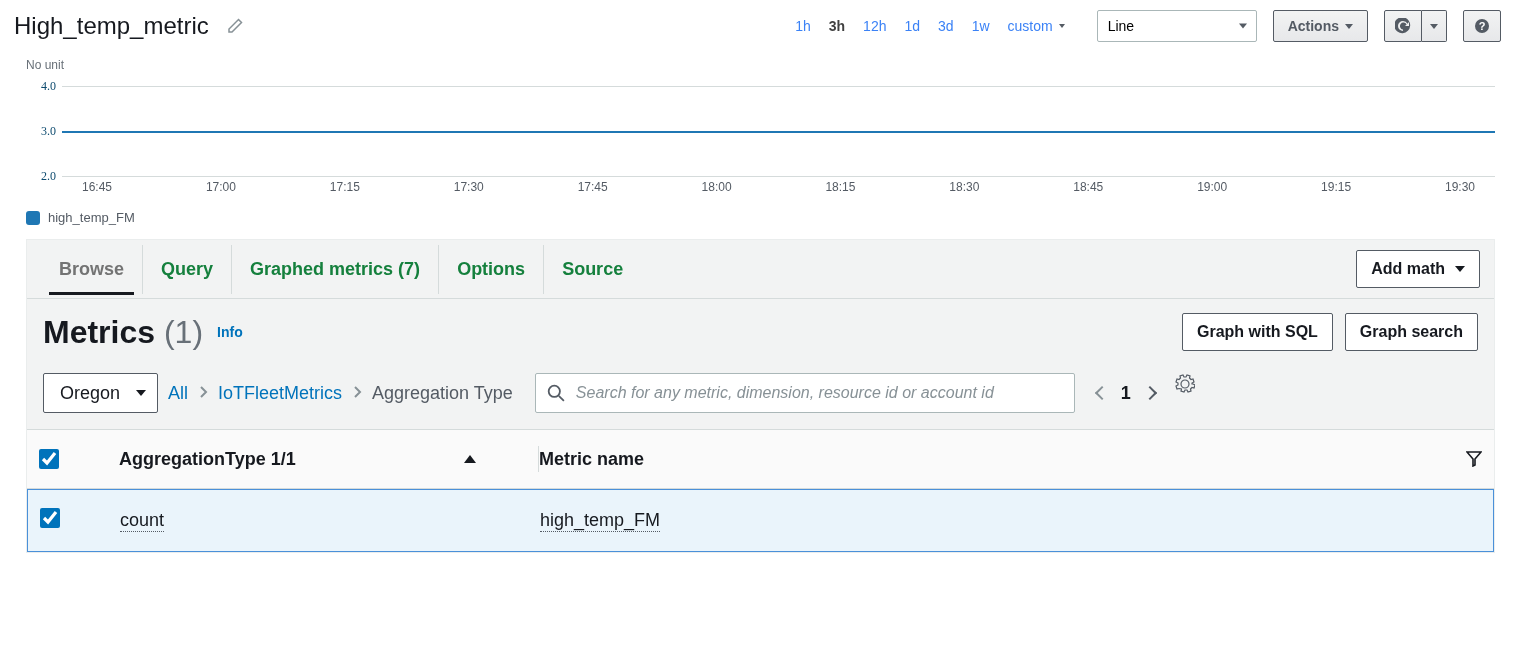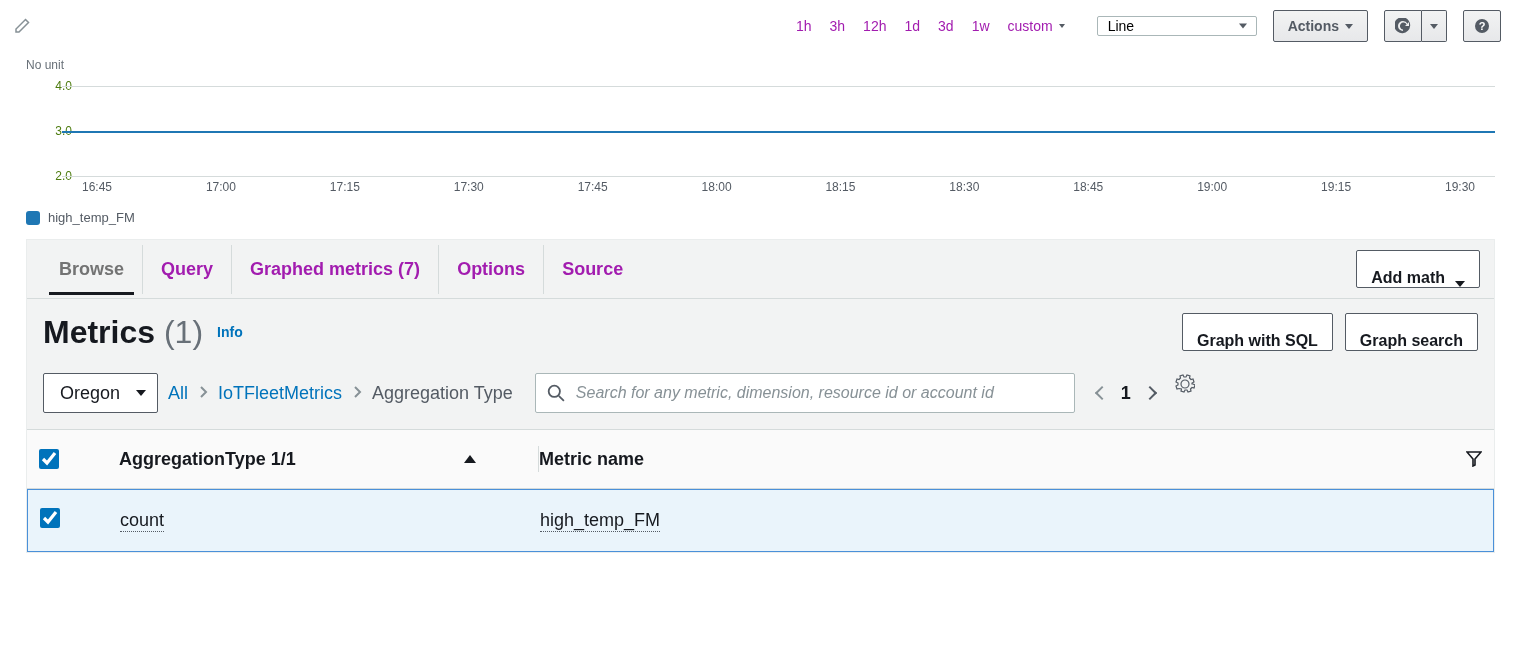--- a/index.html
+++ b/index.html
@@ -31,29 +31,29 @@
   .time-range {
     display: flex;
     gap: 6px;
     align-items: center;
     font-size: 14px;
     margin-right: 10px;
   }
   .time-item {
     padding: 4px 6px;
     cursor: pointer;
-    color: #a21caf;
+    color: #3b82f6;
   }
   .time-item.active {
-    color: #a21caf;
-    font-weight: 400;
+    color: #404040;
+    font-weight: 700;
   }
   .time-custom { display: flex; align-items: center; gap: 2px; }
   .chart-type-select {
-    height: 20px;
+    height: 32px;
     padding: 0 30px 0 10px;
     border: 1px solid #aab7b8;
     border-radius: 2px;
     background: #fff;
     font-size: 14px;
     appearance: none;
     width: 160px;
     position: relative;
   }
   .select-wrap { position: relative; display: inline-block; margin-left: 6px; }
@@ -105,26 +105,27 @@
     left: 36px; right: 0;
     border-top: 1px solid #d5dbdb;
   }
   .data-line {
     position: absolute;
     left: 36px; right: 0;
     border-top: 2px solid #1f77b4;
   }
   .y-tick {
     position: absolute;
-    left: 16px;
+    left: 0;
     transform: translateY(-50%);
     font-size: 12px;
-    color: #4d7c0f;
+    color: #0c4a6e;
     width: 30px;
     text-align: right;
+    font-family: Liberation Serif, serif;
   }
   .x-axis {
     position: absolute;
     left: 36px; right: 0;
     bottom: 12px;
     display: flex;
     justify-content: space-between;
     padding: 0 20px;
   }
   .x-tick { font-size: 12px; color: #545b64; }
@@ -151,21 +152,21 @@
     align-items: center;
     padding: 0 14px;
     border-bottom: 1px solid #d5dbdb;
     position: relative;
   }
   .tabs { display: flex; }
   .tab {
     padding: 14px 18px;
     font-size: 18px;
     font-weight: 700;
-    color: #a21caf;
+    color: #15803d;
     cursor: pointer;
     border-right: 1px solid #d5dbdb;
     white-space: nowrap;
   }
   .tab:last-of-type { border-right: none; }
   .tab.active {
     color: #737373;
     position: relative;
   }
   .tab.active::after {
@@ -180,21 +181,21 @@
     height: 38px;
     padding: 0 14px;
     border: 1px solid #545b64;
     background: #fff;
     border-radius: 2px;
     font-size: 16px;
     font-weight: 700;
     color: #16191f;
     cursor: pointer;
     display: inline-flex;
-    align-items: flex-end;
+    align-items: center;
     gap: 10px;
   }
   .outline-btn .caret-down {
     border-left: 5px solid transparent;
     border-right: 5px solid transparent;
     border-top: 6px solid #16191f;
   }
   .metrics-header {
     display: flex;
     align-items: center;
@@ -300,20 +301,21 @@
   .chk {
     width: 20px; height: 20px;
     accent-color: #0073bb;
     cursor: pointer;
   }
 </style>
 </head>
 <body>
 
 <div class="header">
+  <span class="title">High_temp_metric</span>
   <svg class="edit-icon" viewBox="0 0 16 16">
     <path d="M11.5 1.5l3 3L5 14H2v-3L11.5 1.5z" stroke="currentColor" stroke-width="1.5" fill="none"></path>
   </svg>
   <div class="spacer"></div>
   <div class="time-range">
     <span class="time-item">1h</span>
     <span class="time-item active">3h</span>
     <span class="time-item">12h</span>
     <span class="time-item">1d</span>
     <span class="time-item">3d</span>

